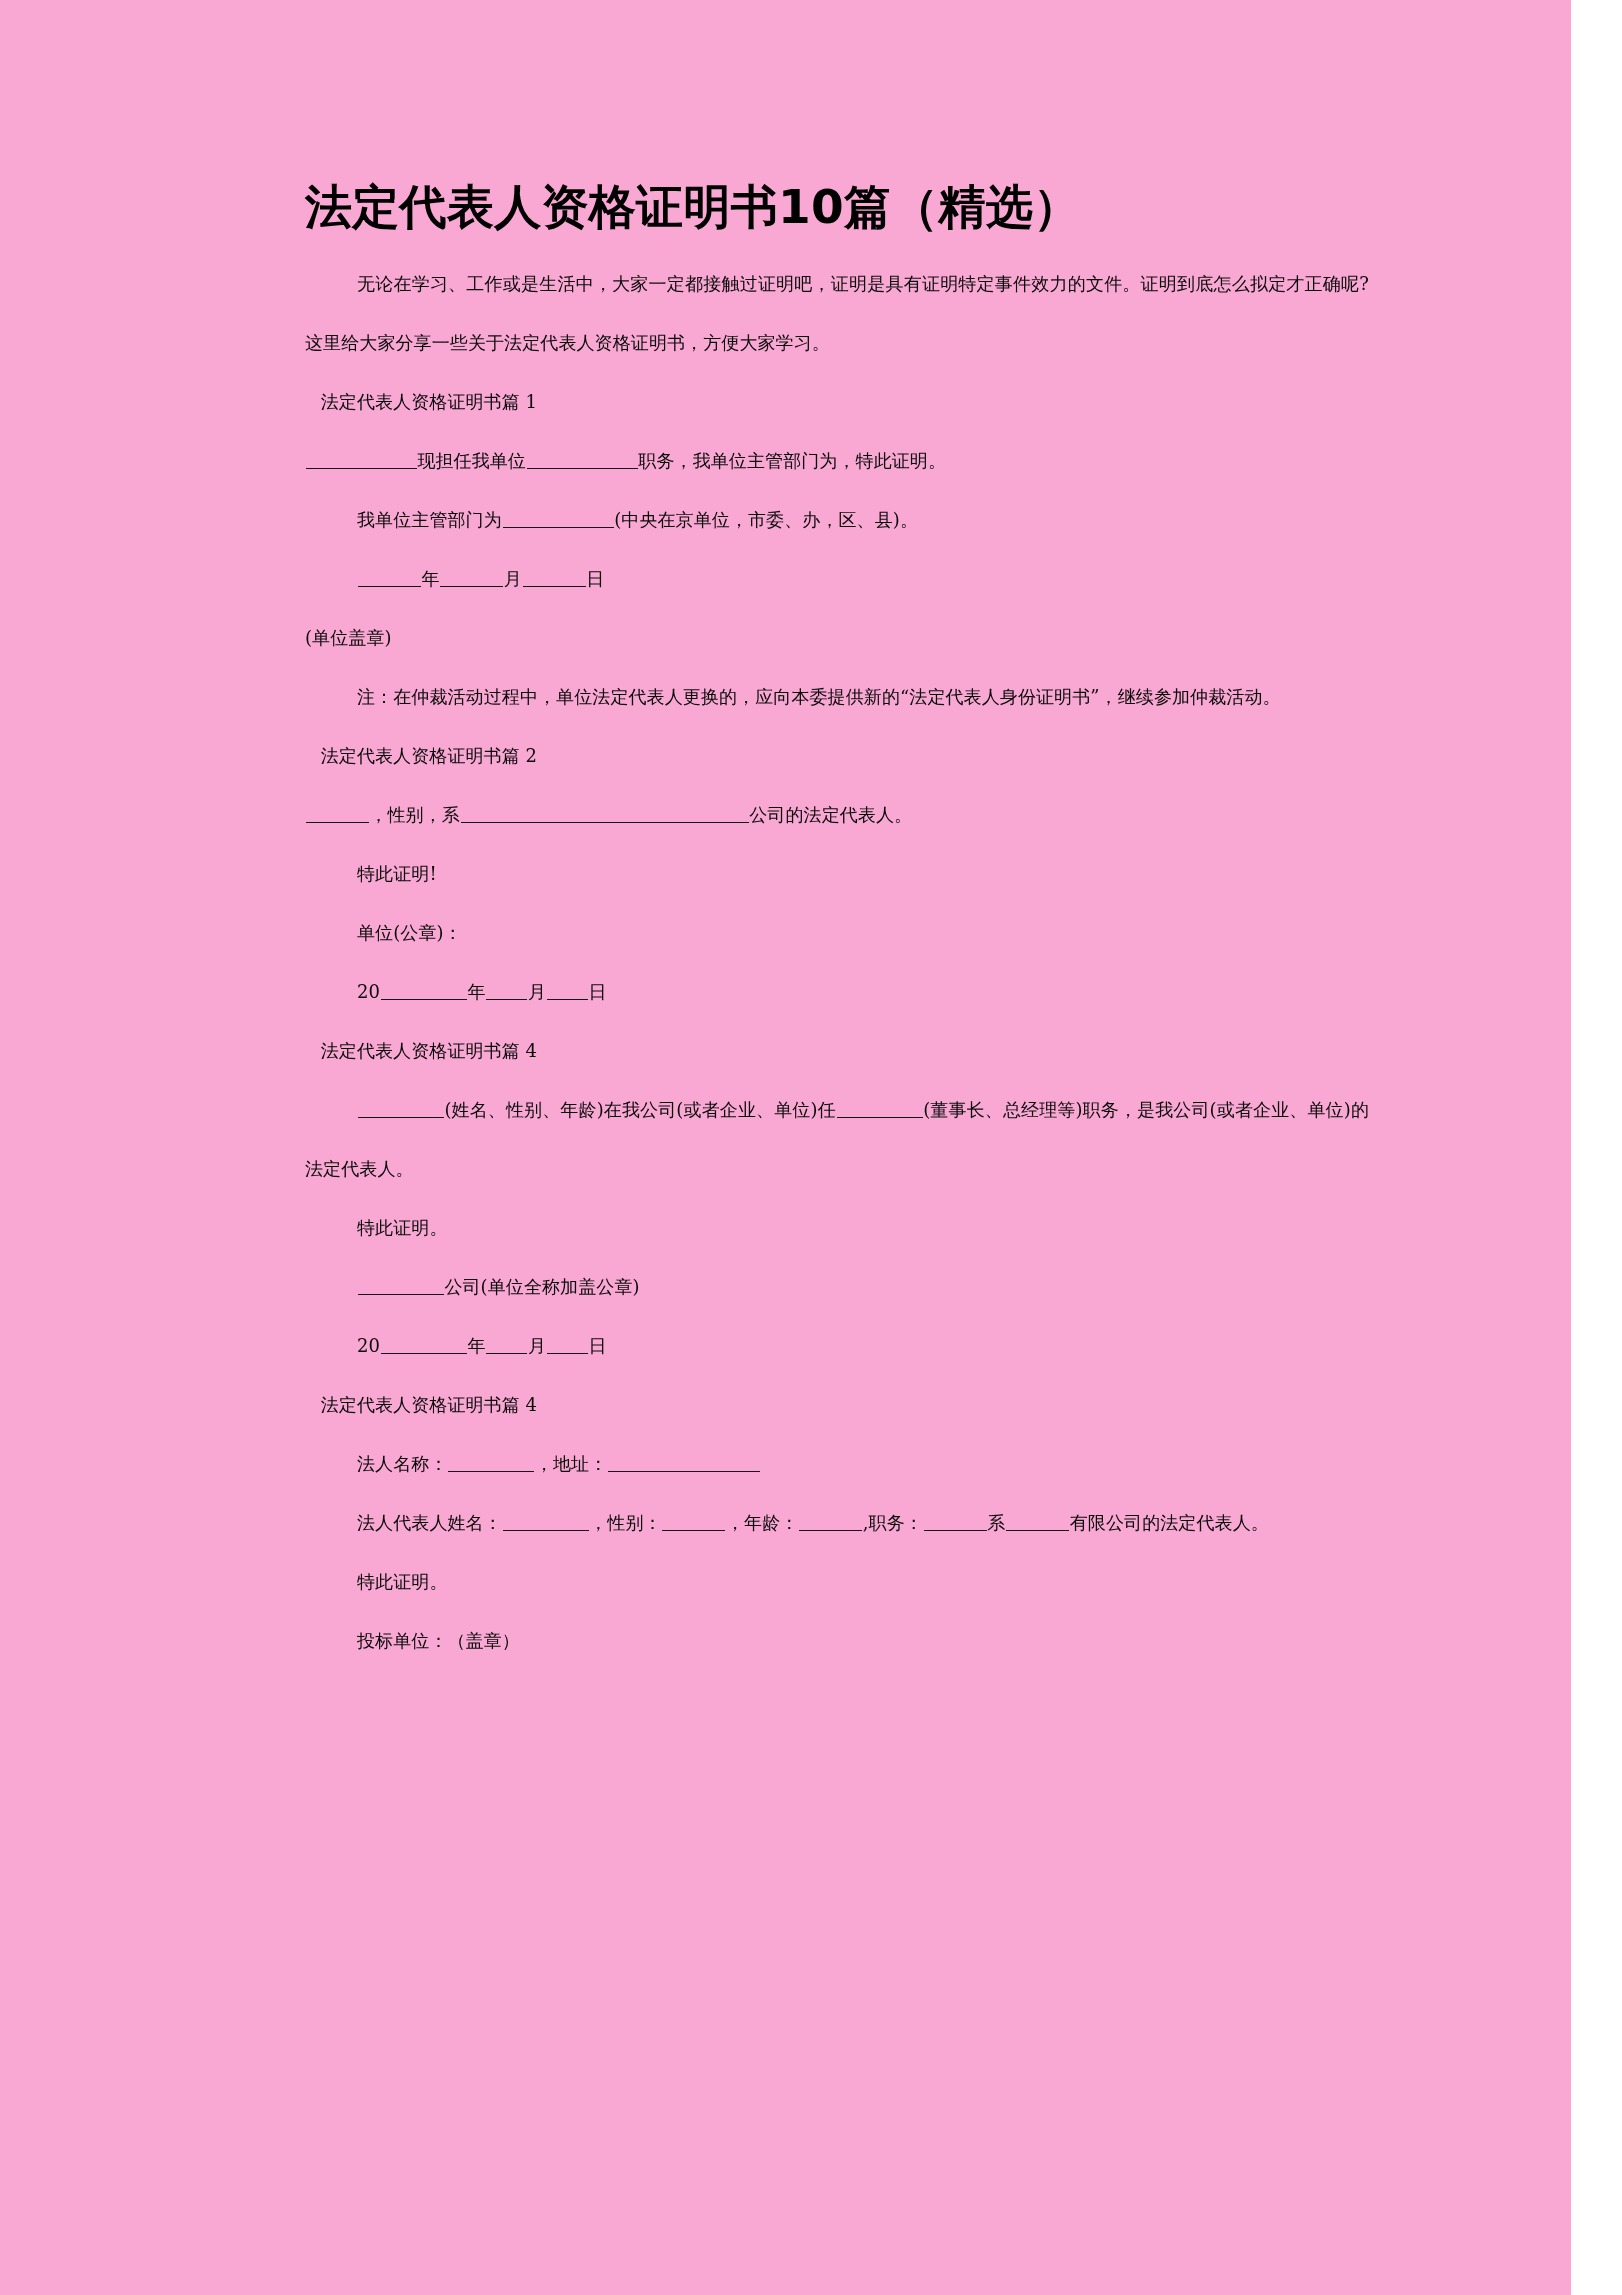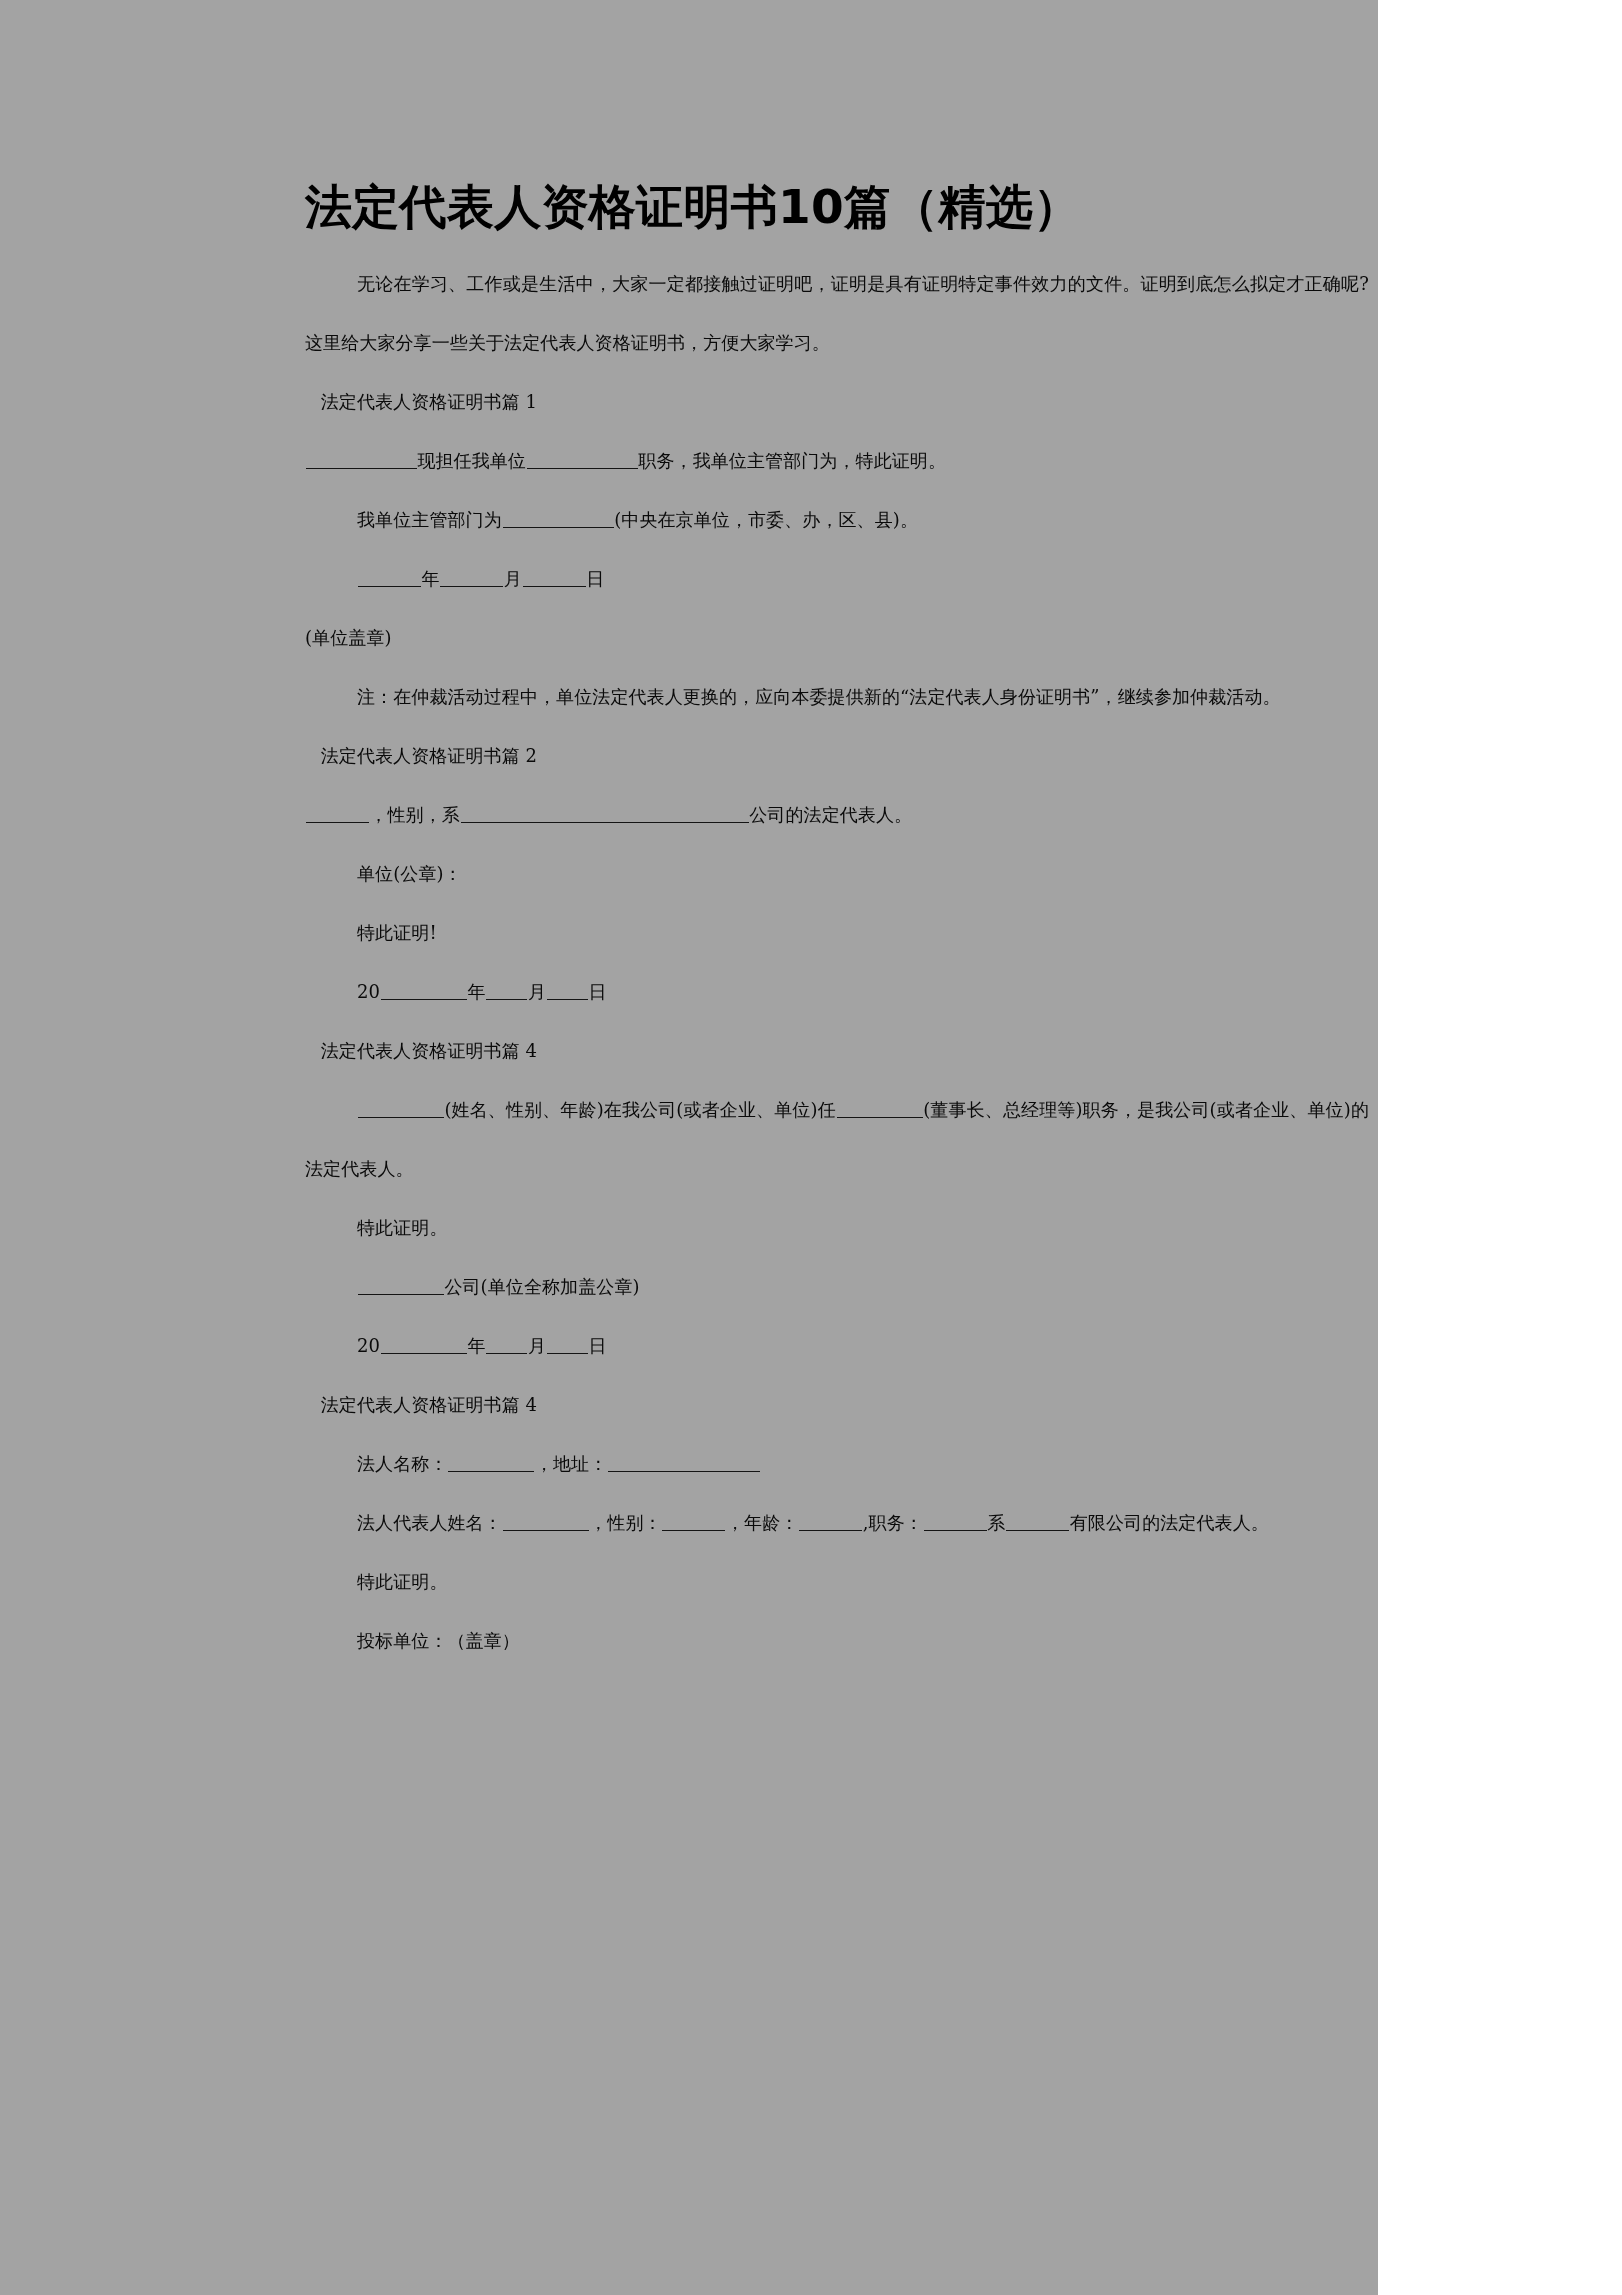--- a/index.html
+++ b/index.html
@@ -2,23 +2,23 @@
 <html style="font-size:10.5px"><head>
 <meta charset="utf-8">
 <style>
   html, body {
     margin: 0;
     padding: 0;
     background: #ffffff;
   }
   .page {
     position: relative;
-    width: 1378px;
+    width: 1571px;
     height: 2295px;
-    background: #a3a3a3;
+    background: #f9a8d4;
     box-sizing: border-box;
     font-family: "DejaVu Serif", "Liberation Serif", serif;
     color: #0a0a0a;
     overflow: hidden;
   }
   .content {
     position: absolute;
     left: 305px;
     top: 177px;
     width: 1064px;
@@ -91,23 +91,23 @@
     <p class="para indent2"><span class="blank b-m"></span><span>年</span><span class="blank b-m"></span><span>月</span><span class="blank b-m"></span><span>日</span></p>
 
     <p class="para noindent">(单位盖章)</p>
 
     <p class="para indent2">注：在仲裁活动过程中，单位法定代表人更换的，应向本委提供新的“法定代表人身份证明书”，继续参加仲裁活动。</p>
 
     <p class="section-head">法定代表人资格证明书篇 2</p>
 
     <p class="para noindent"><span class="blank b-m"></span><span>，性别，系</span><span class="blank b-ww"></span><span>公司的法定代表人。</span></p>
 
+    <p class="para indent2">特此证明!</p>
+
     <p class="para indent2">单位(公章)：</p>
-
-    <p class="para indent2">特此证明!</p>
 
     <p class="para indent2"><span>20</span><span class="blank b-l"></span><span>年</span><span class="blank b-s"></span><span>月</span><span class="blank b-s"></span><span>日</span></p>
 
     <p class="section-head">法定代表人资格证明书篇 4</p>
 
     <p class="para indent2"><span class="blank b-l"></span><span>(姓名、性别、年龄)在我公司(或者企业、单位)任</span><span class="blank b-l"></span><span>(董事长、总经理等)职务，是我公司(或者企业、单位)的法定代表人。</span></p>
 
     <p class="para indent2">特此证明。</p>
 
     <p class="para indent2"><span class="blank b-l"></span><span>公司(单位全称加盖公章)</span></p>

